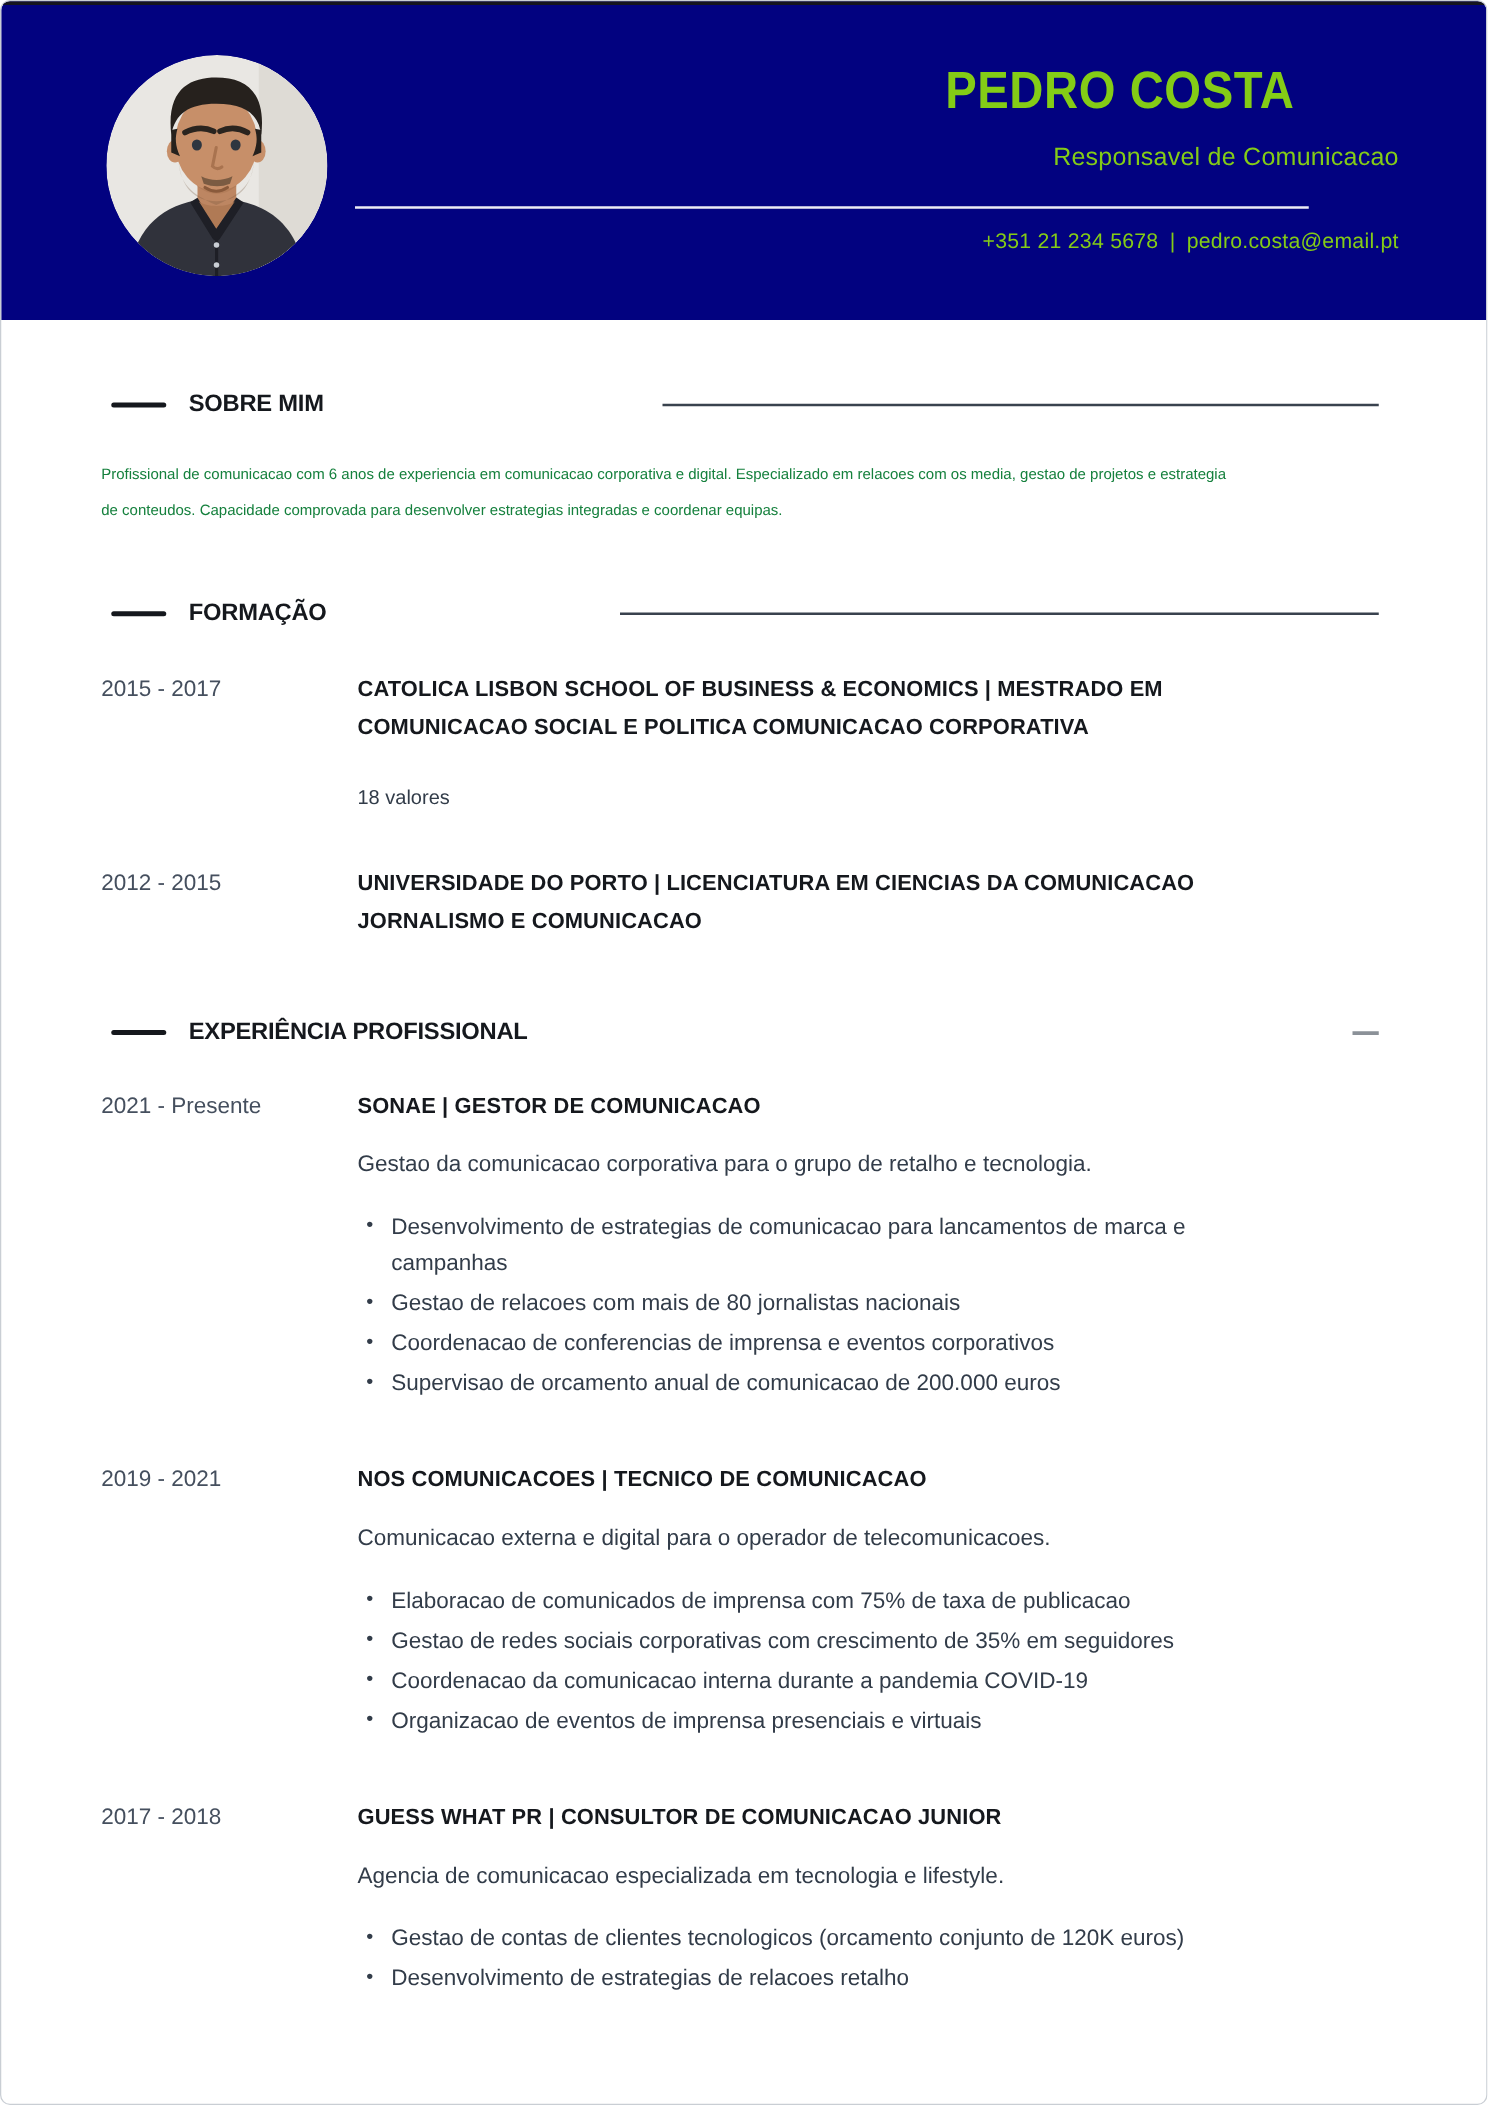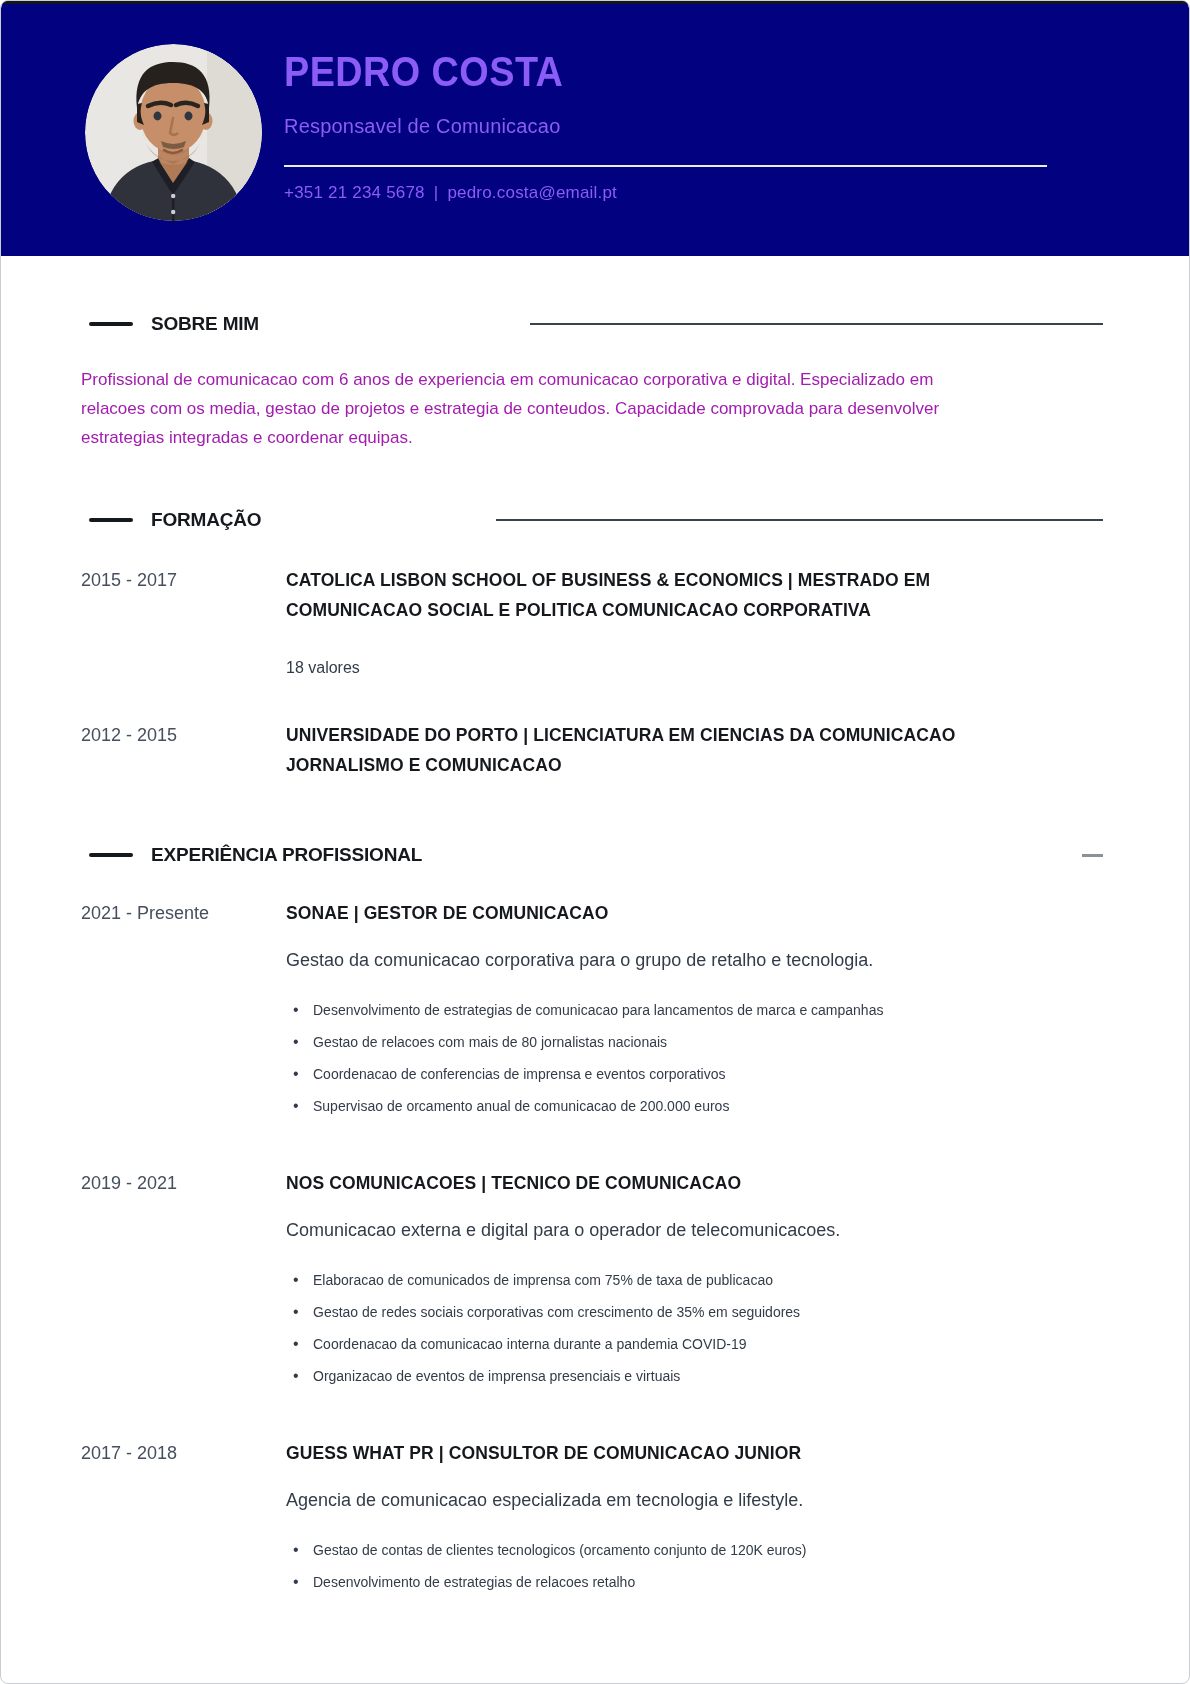--- a/index.html
+++ b/index.html
@@ -24,21 +24,21 @@
     position:relative;
     height:255px;
     background:var(--header-bg,#020280);
     border-radius:7px 7px 0 0;
   }
   .avatar{
     position:absolute;left:84px;top:43px;width:177px;height:177px;
     border-radius:50%;overflow:hidden;
   }
   .avatar svg{display:block;width:100%;height:100%;}
-  .hero-text{position:absolute;left:283px;top:0;right:70px;color:#8b5cf6;}
+  .hero-text{position:absolute;left:283px;top:0;right:70px;color:#84cc16;text-align:right;}
   .name{
     margin:50px 0 0 0;font-size:42px;line-height:1;font-weight:800;
     letter-spacing:.5px;transform:scaleX(.9);transform-origin:left center;white-space:nowrap;
   }
   .job-title{margin-top:22px;font-size:20px;font-weight:500;letter-spacing:.2px;}
   .hero-divider{margin-top:27px;width:763px;height:2px;background:rgba(255,255,255,.92);}
   .contact{margin-top:16px;font-size:17px;letter-spacing:.2px;}
   .contact .sep{margin:0 9px;font-weight:300;}
 
   
@@ -54,21 +54,21 @@
     color:#15181d;text-transform:none;white-space:nowrap;
   }
   .rule{margin-left:auto;height:2px;background:#39424e;flex:none;}
   .rule-about{width:573px;}
   .rule-edu{width:607px;}
   .rule-mini{width:21px;height:3px;background:#8b9198;}
 
   .sec-about .sec-head{margin-top:57px;}
   .about-text{
     margin:30px 0 0 0;max-width:905px;
-    font-size:17px;line-height:29px;color:#a21caf;
+    font-size:12px;line-height:29px;color:#15803d;
   }
 
   .sec-edu .sec-head{margin-top:57px;}
   .sec-exp .sec-head{margin-top:64px;}
 
   .row{display:grid;grid-template-columns:169px 1fr;gap:36px;}
   .edu-row-1{margin-top:34px;}
   .edu-row-2{margin-top:41px;}
   .dates{font-size:18px;color:#454f5e;line-height:30px;padding-top:0;}
   .entry-title{
@@ -76,21 +76,21 @@
     color:#15181d;max-width:730px;letter-spacing:.1px;
   }
   .edu-note{margin-top:32px;font-size:16px;color:#323c49;line-height:22px;}
 
   .job{margin-top:32px;}
   .job + .job{margin-top:44px;}
   .job-summary{margin:20px 0 0 0;font-size:18px;line-height:24px;color:#323c49;}
   .job-bullets{list-style:none;margin:24px 0 0 0;padding:0;max-width:760px;}
   .job-bullets li{
     position:relative;padding-left:27px;
-    font-size:14px;line-height:29px;color:#323c49;margin-bottom:3px;
+    font-size:18px;line-height:29px;color:#323c49;margin-bottom:3px;
   }
   .job-bullets li::before{
     content:"\2022";position:absolute;left:7px;top:-1px;
     font-size:16px;color:#323c49;
   }
 </style>
 </head>
 <body>
 
 <div class="page">

